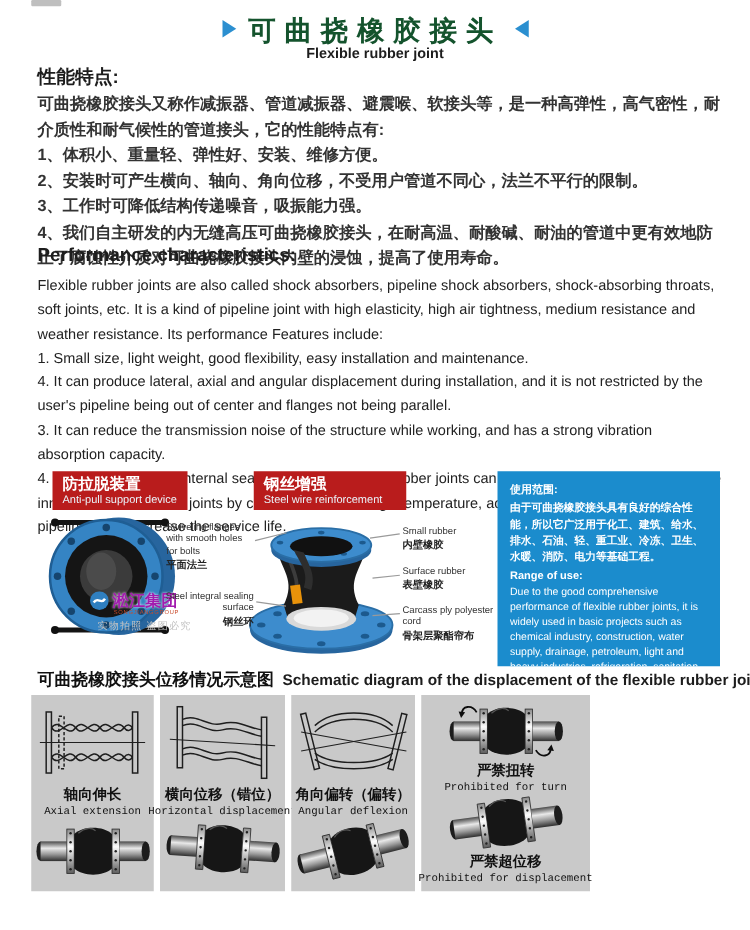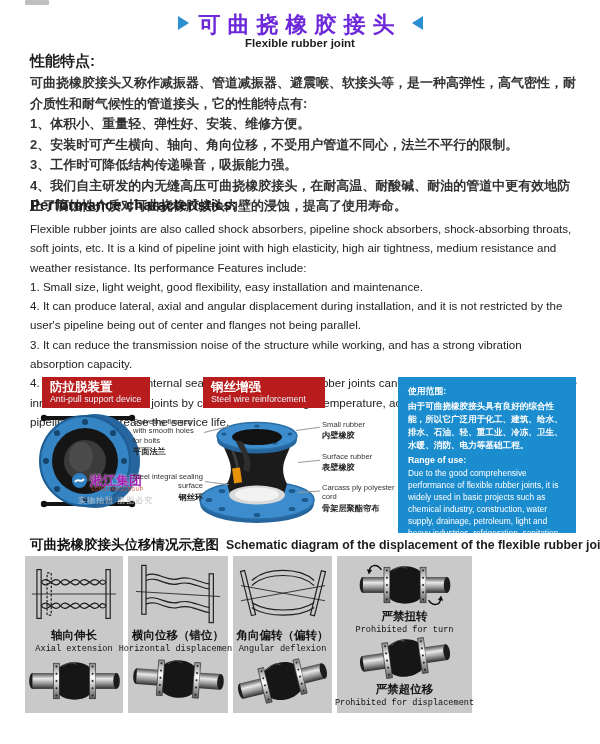--- a/index.html
+++ b/index.html
@@ -2,21 +2,21 @@
 <html><head>
 <meta charset="utf-8">
 <style>
   html,body{margin:0;padding:0;background:#fff;}
   .page{position:relative;width:600px;height:744px;background:#ffffff;overflow:hidden;
         font-family:"Liberation Sans",sans-serif;color:#2b2b2b;}
   .smudge{position:absolute;left:25px;top:0;width:24px;height:5px;background:#8a8a8a;opacity:.55;border-radius:1px;}
 
   
   .title-row{position:absolute;top:10px;left:0;width:100%;text-align:center;white-space:nowrap;}
-  .title-cn{font-size:22px;font-weight:bold;color:#6d28d9;letter-spacing:7px;vertical-align:middle;}
+  .title-cn{font-size:22px;font-weight:bold;color:#14532d;letter-spacing:7px;vertical-align:middle;}
   .tri{display:inline-block;width:0;height:0;vertical-align:middle;margin:0 10px 4px 10px;}
   .tri-r{border-top:7px solid transparent;border-bottom:7px solid transparent;border-left:11px solid #238fd0;border-left-color:#2b8fd0;}
   .tri-l{border-top:7px solid transparent;border-bottom:7px solid transparent;border-right:11px solid #2b8fd0;}
   .subtitle{position:absolute;top:37px;left:0;width:100%;text-align:center;font-size:11.5px;font-weight:bold;color:#1d1d1d;}
 
   
   .h-cn{position:absolute;left:30px;top:52px;font-size:15px;font-weight:bold;color:#1d1d1d;}
   .cn-block{position:absolute;left:30px;top:73px;width:546px;font-size:13px;line-height:20.5px;color:#333;font-weight:600;}
   .cn-block p{margin:0;}
   .h-en{position:absolute;left:30px;top:196px;font-size:15px;font-weight:bold;color:#1d1d1d;}

